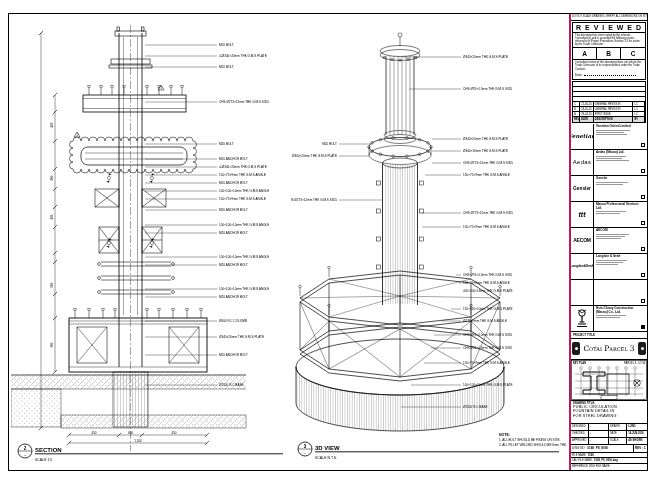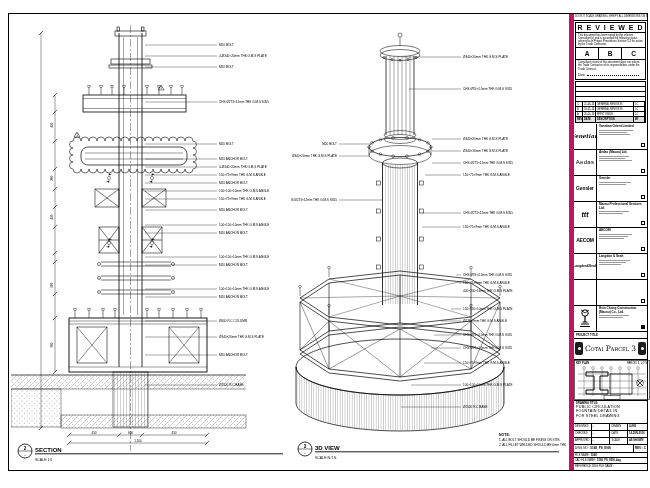--- a/index.html
+++ b/index.html
@@ -1,21 +1,21 @@
 <!DOCTYPE html>
 <html><head>
 <meta charset="utf-8">
 <style>
   html,body{margin:0;padding:0;background:#fff;}
   body{width:650px;height:488px;position:relative;font-family:"Liberation Sans",sans-serif;color:#000;overflow:hidden;}
   *{box-sizing:border-box;}
   #sheet{position:absolute;left:8px;top:13px;width:640px;height:458px;border:1px solid #000;background:#fff;}
   svg text{fill:#000;font-family:"Liberation Sans",sans-serif;}
   
-  #tb{position:absolute;right:0;top:0;width:78px;height:456px;border-left:5px solid #be185d;display:flex;flex-direction:column;background:#fff;}
+  #tb{position:absolute;right:0;top:0;width:78px;height:456px;border-left:2px solid #be185d;display:flex;flex-direction:column;background:#fff;}
   .tb-box{border-bottom:1px solid #000;position:relative;flex:0 0 auto;}
   #strip{height:7px;font-size:2.6px;line-height:6px;white-space:nowrap;overflow:hidden;padding:0 1px;border-bottom:1px solid #000;}
   #stamp{border:1px solid #000;margin:1px;flex:0 0 auto;}
   #stamp .rev-title{border-bottom:1px solid #000;text-align:center;font-weight:bold;font-size:7px;letter-spacing:1px;padding:1px 0;}
   .stamp-para{font-size:2.7px;line-height:3.1px;padding:1px 2px;}
   #abc{display:grid;grid-template-columns:1fr 1fr 1fr;border-top:1px solid #000;border-bottom:1px solid #000;height:13px;}
   #abc div{border-right:1px solid #000;font-weight:bold;font-size:6.5px;text-align:center;line-height:12px;}
   #abc div:last-child{border-right:none;}
   #date-row{font-size:3.2px;padding:1px 2px 2px 2px;}
   .dotline{display:inline-block;width:52px;border-bottom:1px dotted #000;height:3px;}

